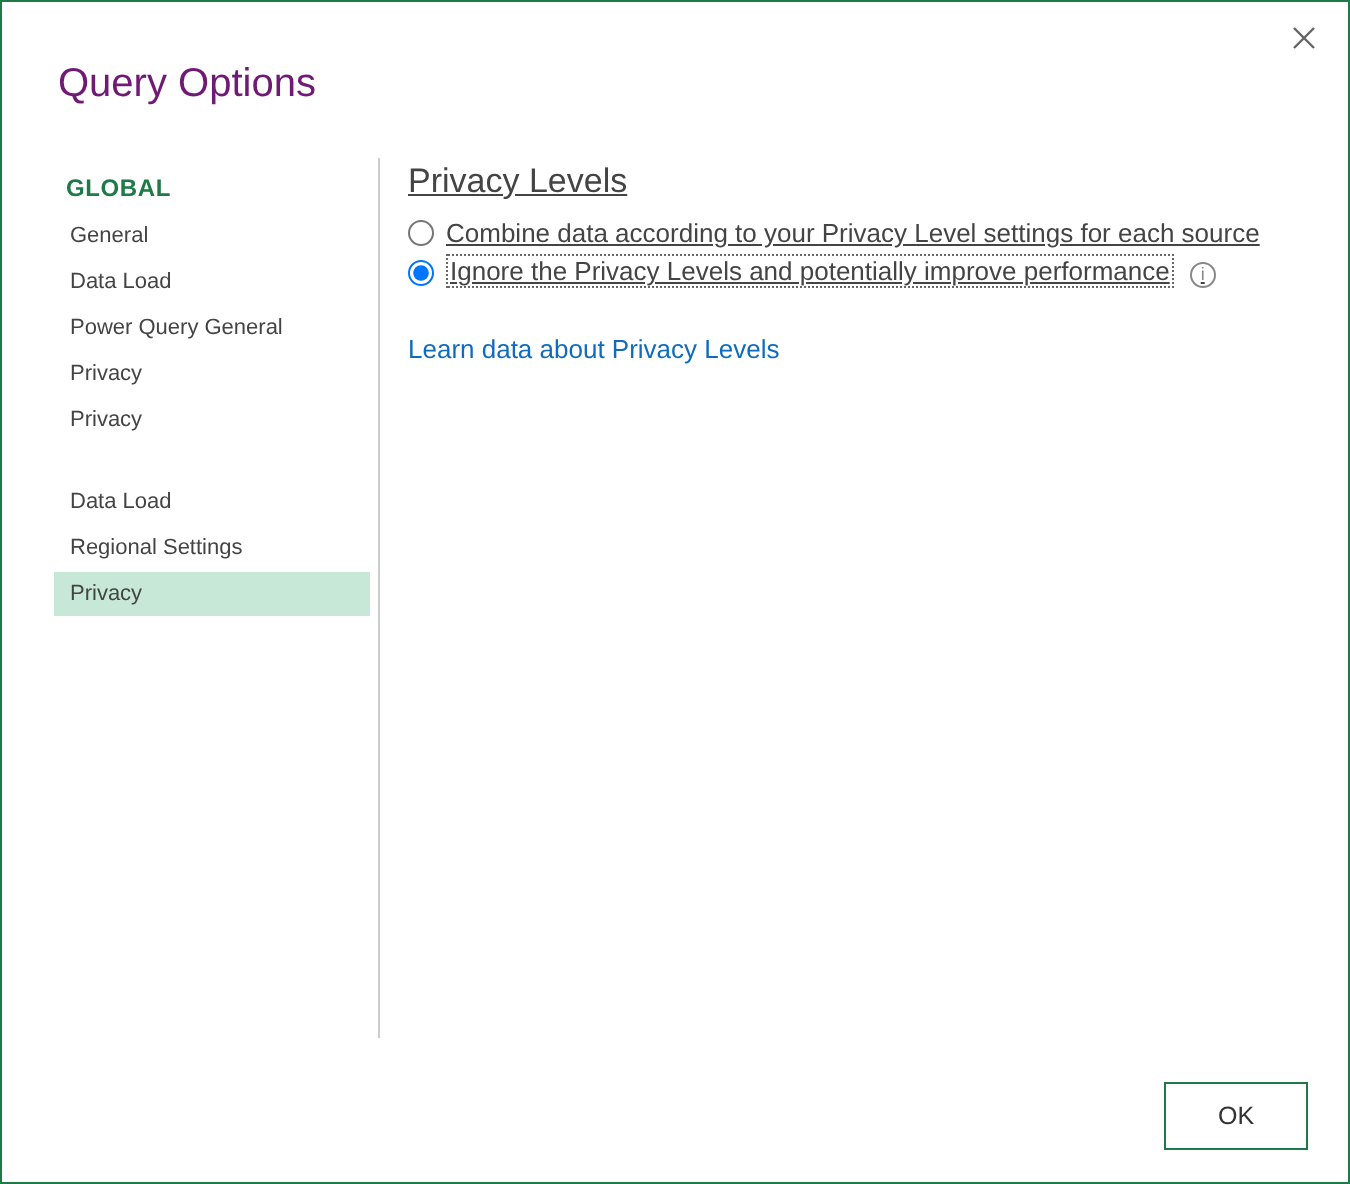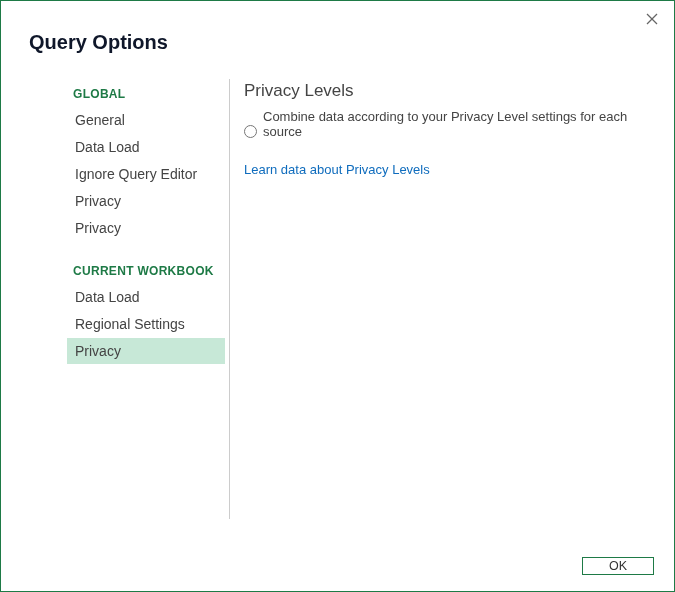--- a/index.html
+++ b/index.html
@@ -35,66 +35,66 @@
     }
     .close-btn svg {
       width: 12px;
       height: 12px;
     }
     .title {
       position: absolute;
       top: 30px;
       left: 28px;
       font-size: 20px;
-      font-weight: 700;
-      color: #0f172a;
+      font-weight: 400;
+      color: #701a75;
     }
     .body {
       position: absolute;
       top: 74px;
       left: 26px;
       right: 20px;
       bottom: 60px;
       display: flex;
     }
     .sidebar {
       width: 158px;
       padding-top: 8px;
-      margin-left: 40px;
     }
     .section-header {
       color: #1e7a46;
       font-size: 12px;
       font-weight: 700;
       letter-spacing: 0.3px;
       padding: 4px 6px 6px 6px;
       text-transform: uppercase;
     }
     .nav-item {
       padding: 5px 8px;
       color: #444;
       cursor: pointer;
-      font-size: 14px;
+      font-size: 11px;
       margin-bottom: 1px;
     }
     .nav-item.selected {
       background: #c7e8d7;
     }
     .spacer-lg {
       height: 18px;
     }
     .divider {
       width: 1px;
       background: #ccc;
       margin: 4px 14px 4px 4px;
       height: 440px;
     }
     .content {
       flex: 1;
       padding-top: 6px;
+      text-decoration: underline;
     }
     .content-title {
       font-size: 17px;
       color: #444;
       font-weight: 400;
       margin-bottom: 8px;
     }
     .radio-row {
       display: flex;
       align-items: flex-end;
@@ -133,21 +133,21 @@
     }
     .footer {
       position: absolute;
       bottom: 16px;
       right: 20px;
       display: flex;
       gap: 10px;
     }
     .btn {
       min-width: 72px;
-      height: 18px;
+      height: 34px;
       border: 1px solid #aaa;
       background: #fff;
       color: #333;
       font-size: 12.5px;
       cursor: pointer;
       font-family: inherit;
     }
     .btn.primary {
       border: 1px solid #1e7a46;
     }
@@ -164,42 +164,46 @@
     </svg>
   </div>
 
   <div class="title">Query Options</div>
 
   <div class="body">
     <div class="sidebar">
       <div class="section-header">GLOBAL</div>
       <div class="nav-item"><span>General</span></div>
       <div class="nav-item"><span>Data Load</span></div>
-      <div class="nav-item"><span>Ignore Query Editor</span></div>
+      <div class="nav-item"><span>Power Query General</span></div>
       <div class="nav-item"><span>Privacy</span></div>
       <div class="nav-item"><span>Privacy</span></div>
 
       <div class="spacer-lg"></div>
 
-      <div class="section-header">CURRENT WORKBOOK</div>
       <div class="nav-item"><span>Data Load</span></div>
       <div class="nav-item"><span>Regional Settings</span></div>
       <div class="nav-item selected"><span>Privacy</span></div>
     </div>
 
     <div class="divider"></div>
 
     <div class="content">
       <div class="content-title">Privacy Levels</div>
 
       <label class="radio-row">
         <input type="radio" name="priv" style="">
         <span>Combine data according to your Privacy Level settings for each source</span>
       </label>
 
+      <label class="radio-row">
+        <input type="radio" name="priv" checked="" style="">
+        <span class="radio-label-focused">Ignore the Privacy Levels and potentially improve performance</span>
+        <span class="info-icon">i</span>
+      </label>
 
       <a class="link">Learn data about Privacy Levels</a>
     </div>
   </div>
 
   <div class="footer">
     <button class="btn primary">OK</button>
   </div>
 </div>
 

